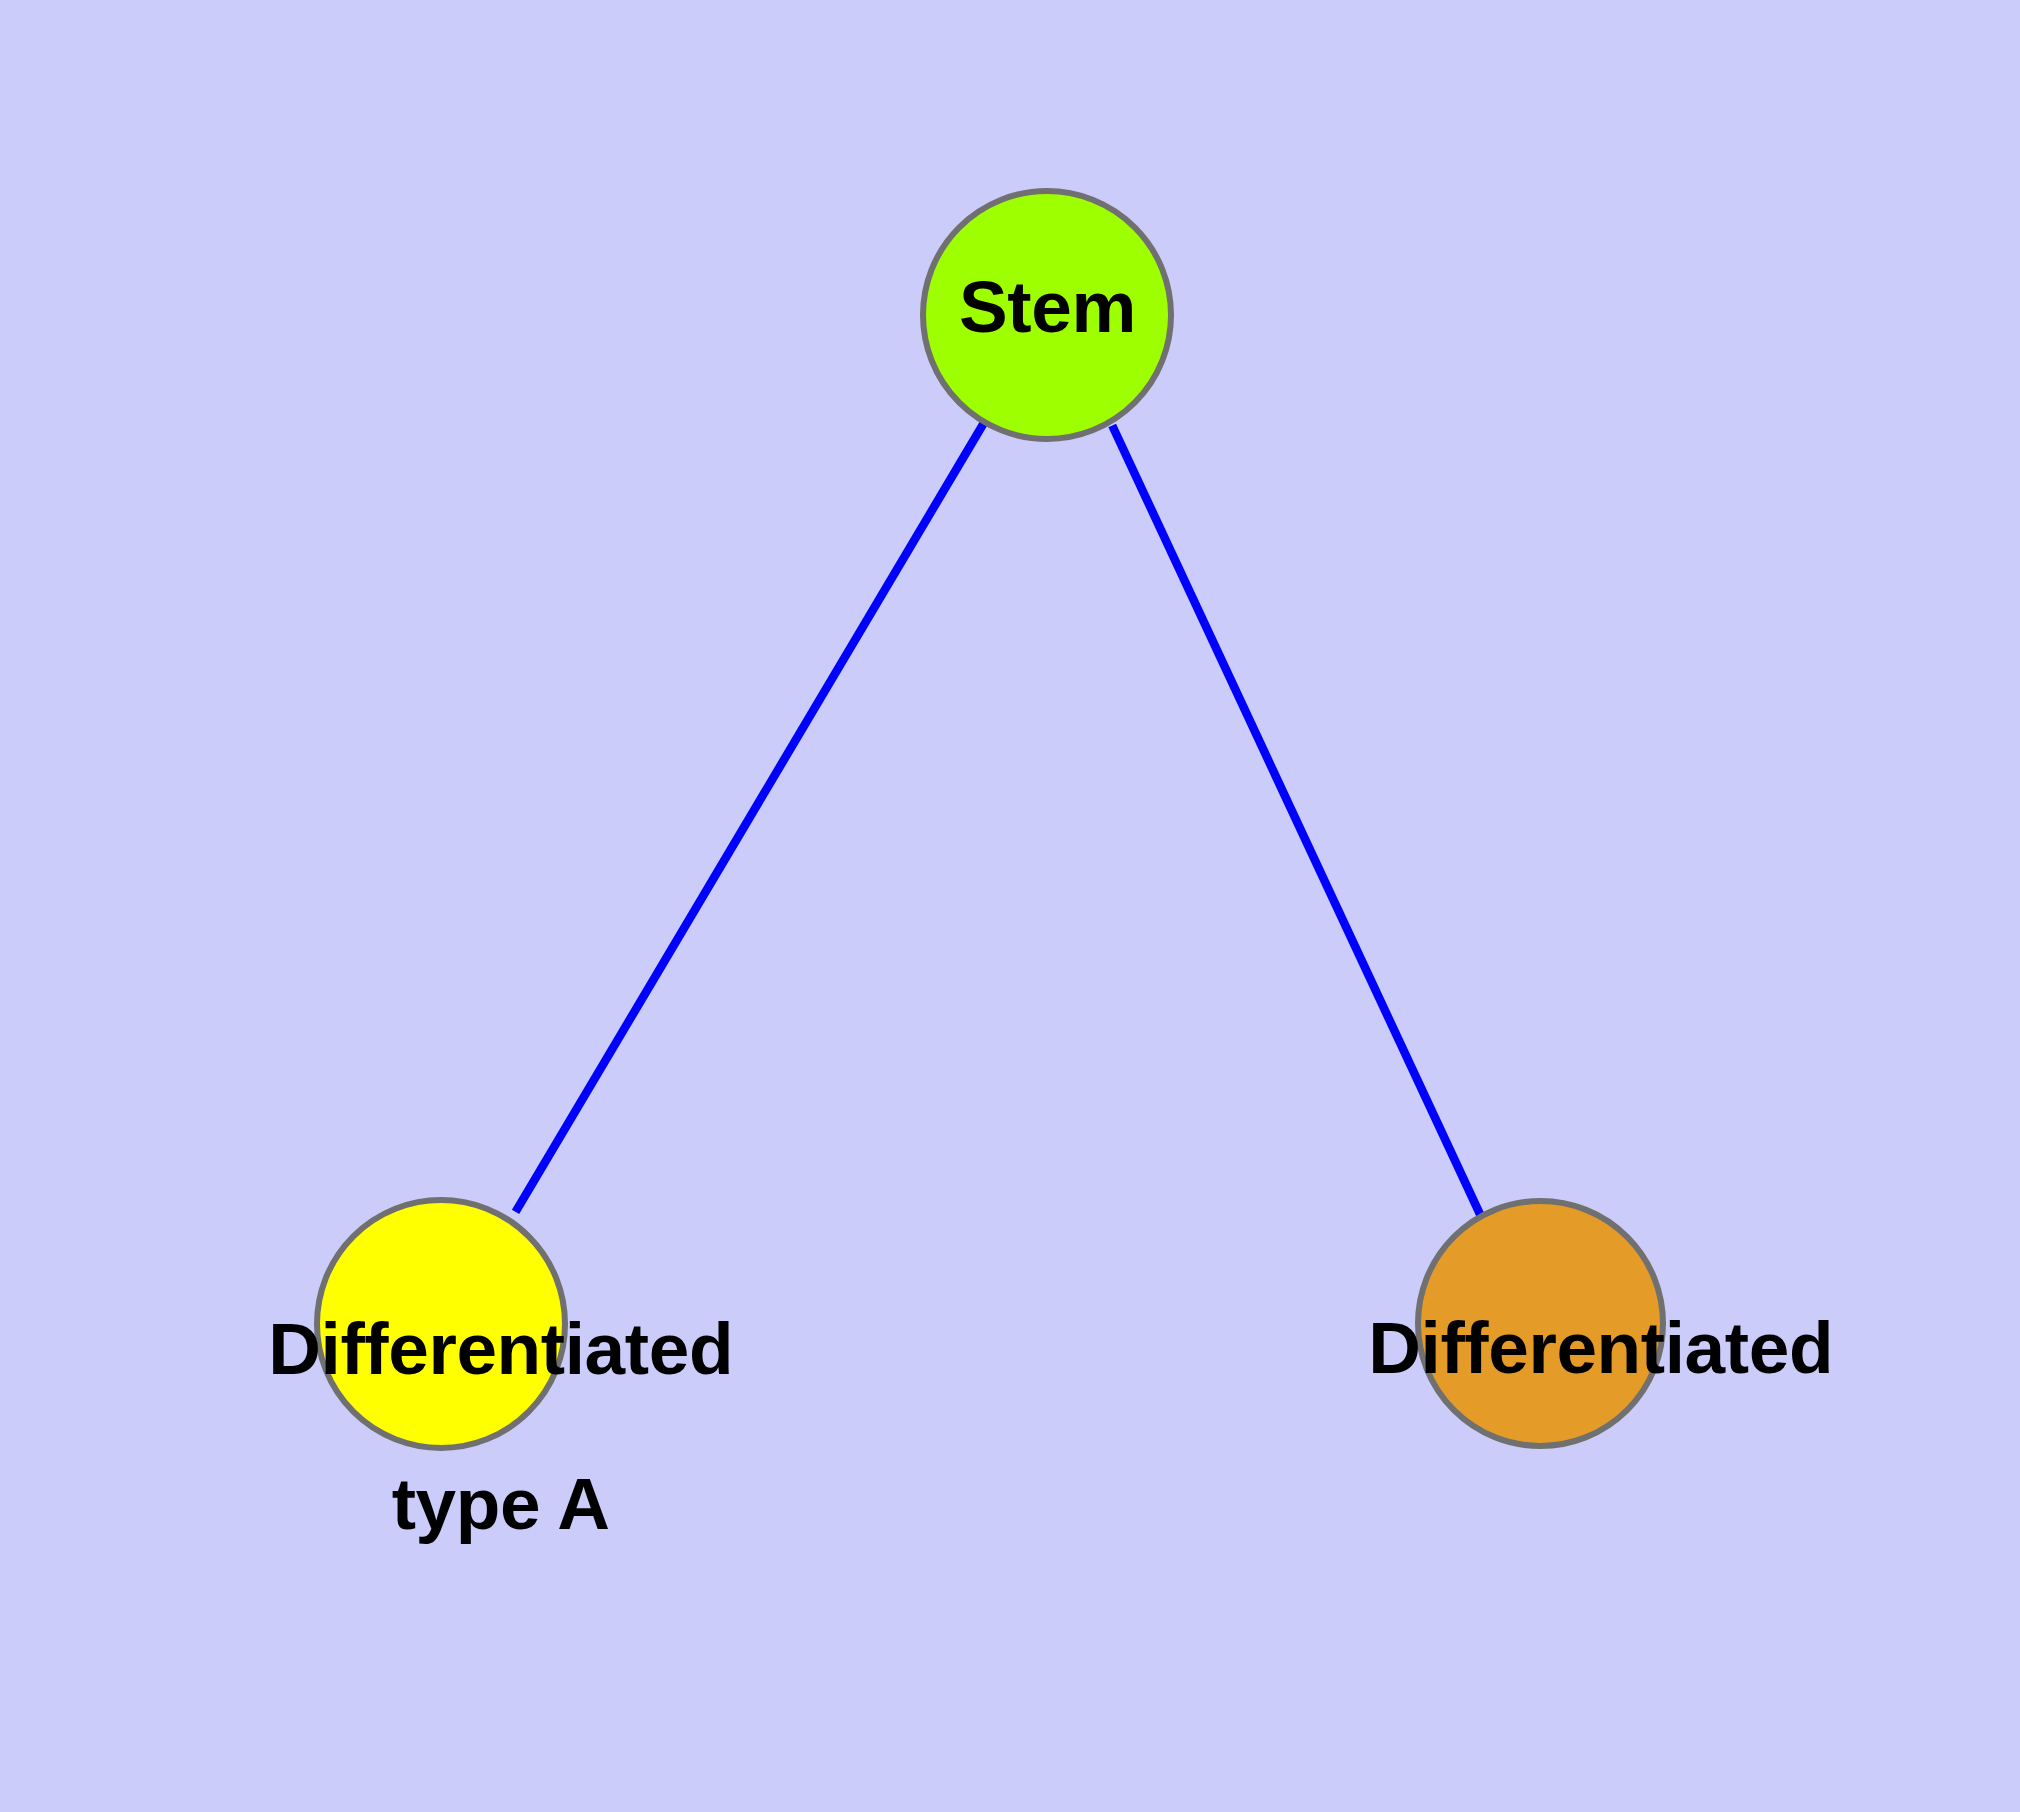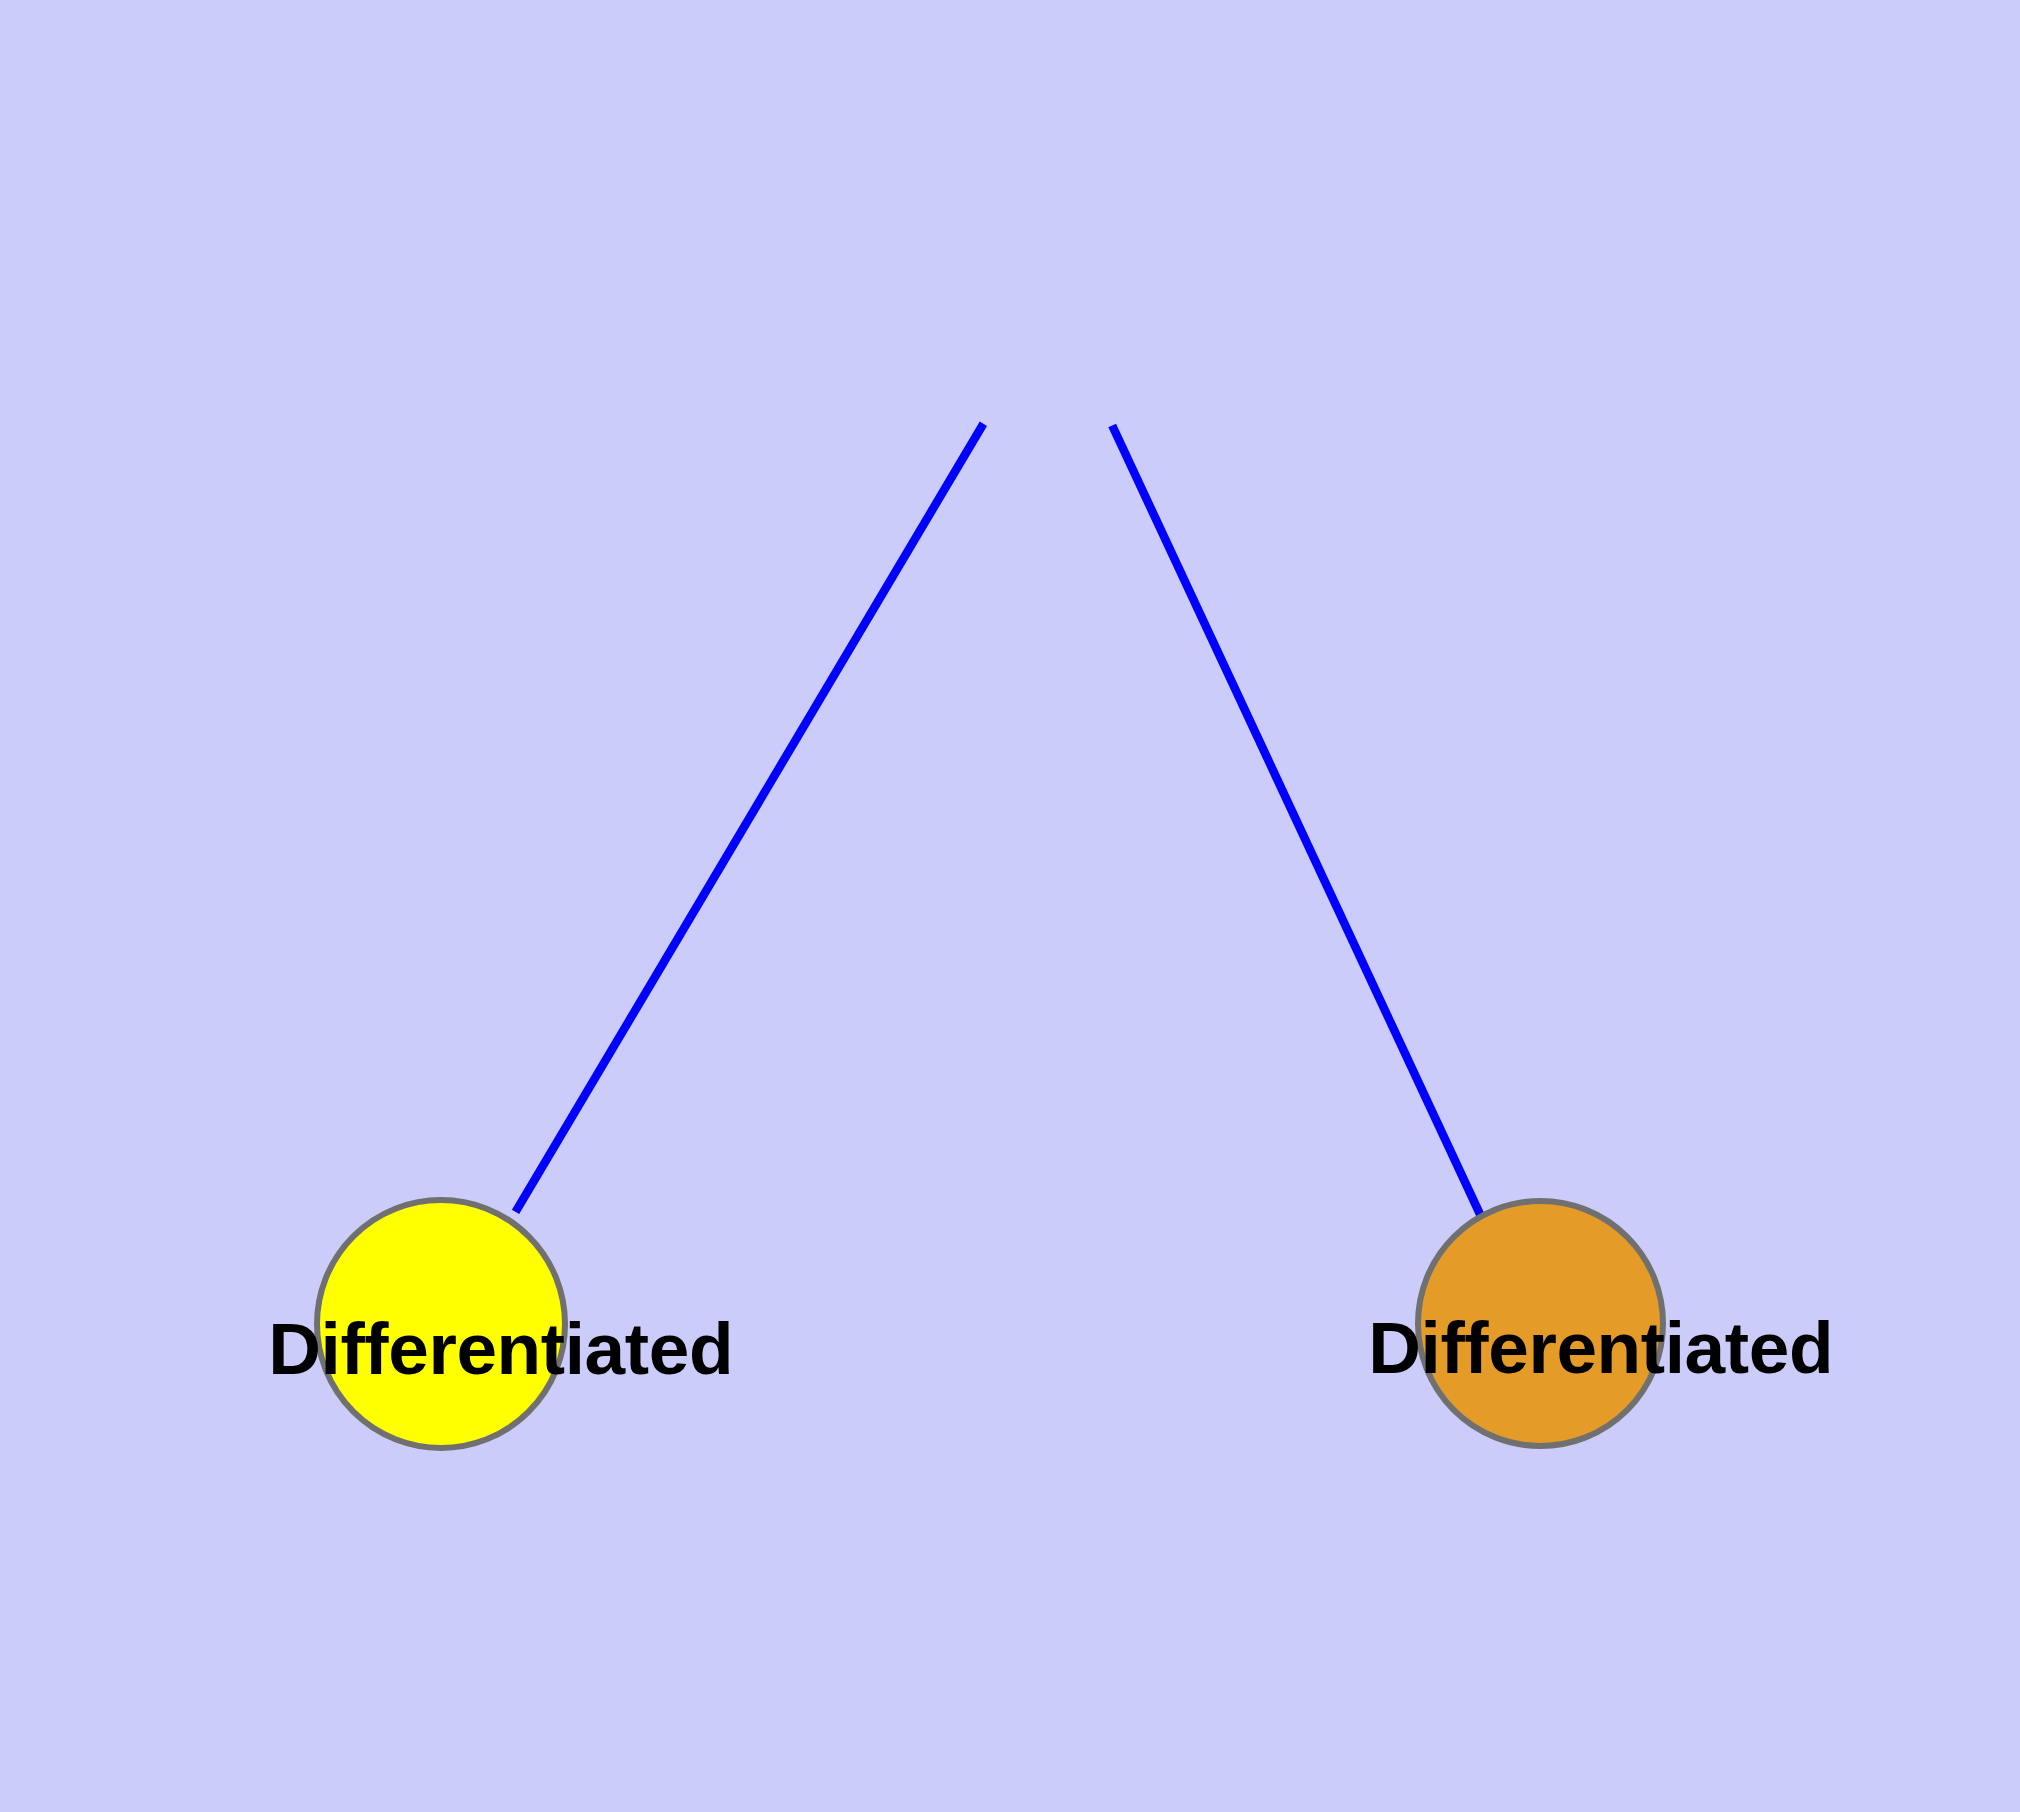--- a/index.html
+++ b/index.html
@@ -87,25 +87,30 @@
 </head>
 <body>
 
 <div id="stage">
 
   <svg id="edges" viewBox="0 0 2384 2138" xmlns="http://www.w3.org/2000/svg">
     <line x1="1160" y1="500" x2="608" y2="1430" stroke="#0000ff" stroke-width="10" stroke-linecap="butt"></line>
     <line x1="1312" y1="502" x2="1748" y2="1437" stroke="#0000ff" stroke-width="10" stroke-linecap="butt"></line>
   </svg>
 
+  <div class="node" id="node-stem">
+    <div class="node-circle"></div>
+    <div class="node-label">Stem</div>
+  </div>
 
   <div class="node" id="node-diff-a">
     <div class="node-circle"></div>
     <div class="node-label">
       <span>Differentiated</span><br>
+      <span>type A</span>
     </div>
   </div>
 
   <div class="node" id="node-diff-b">
     <div class="node-circle"></div>
     <div class="node-label">
       <span>Differentiated</span><br>
     </div>
   </div>
 

